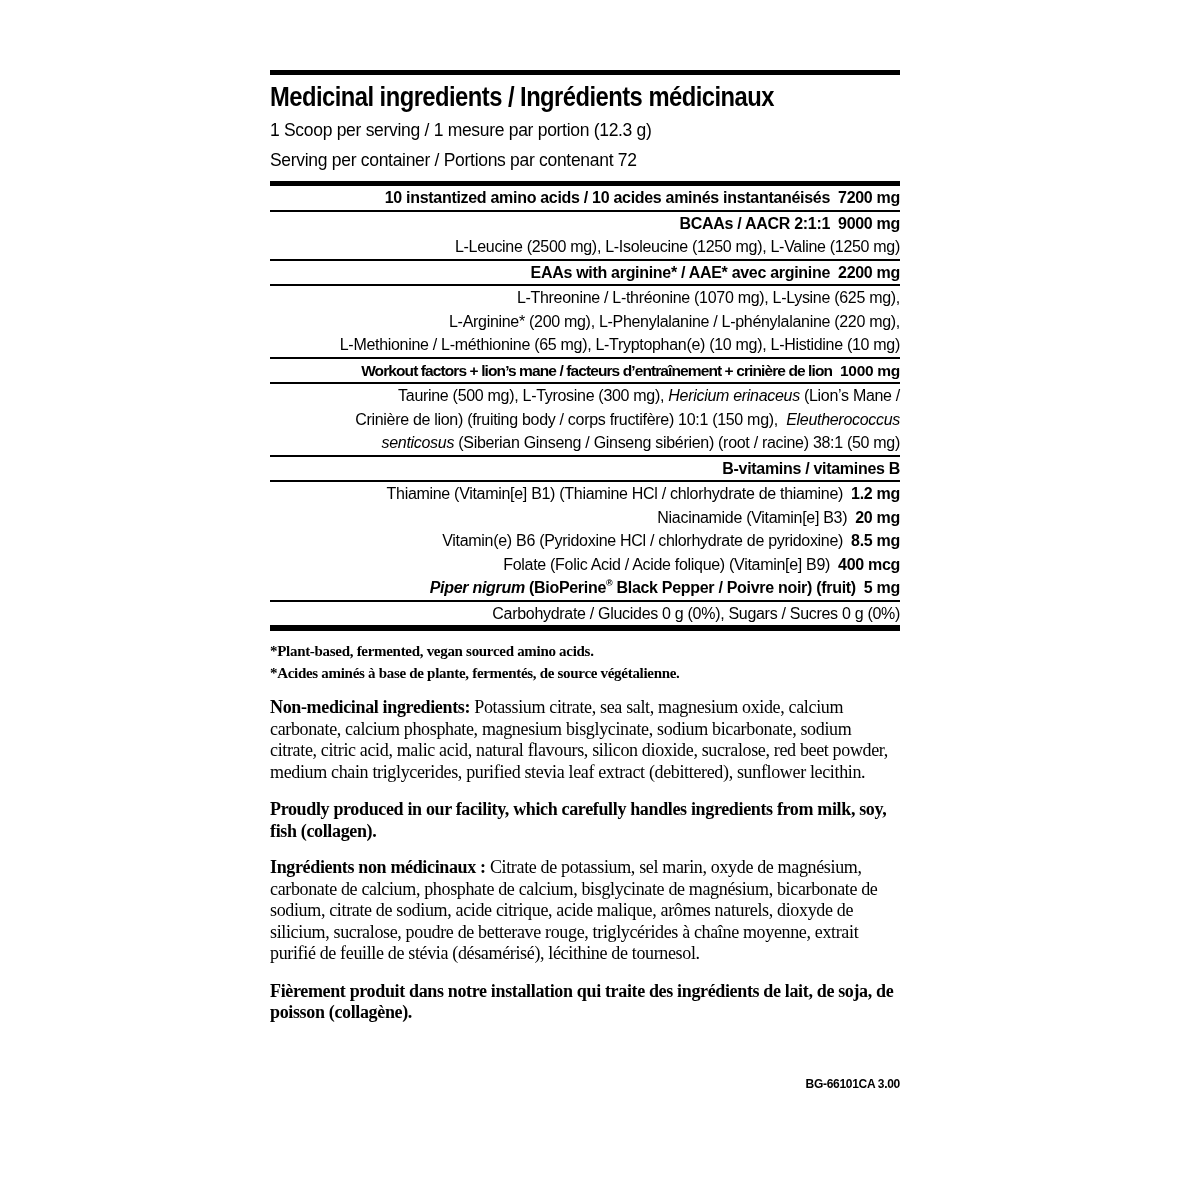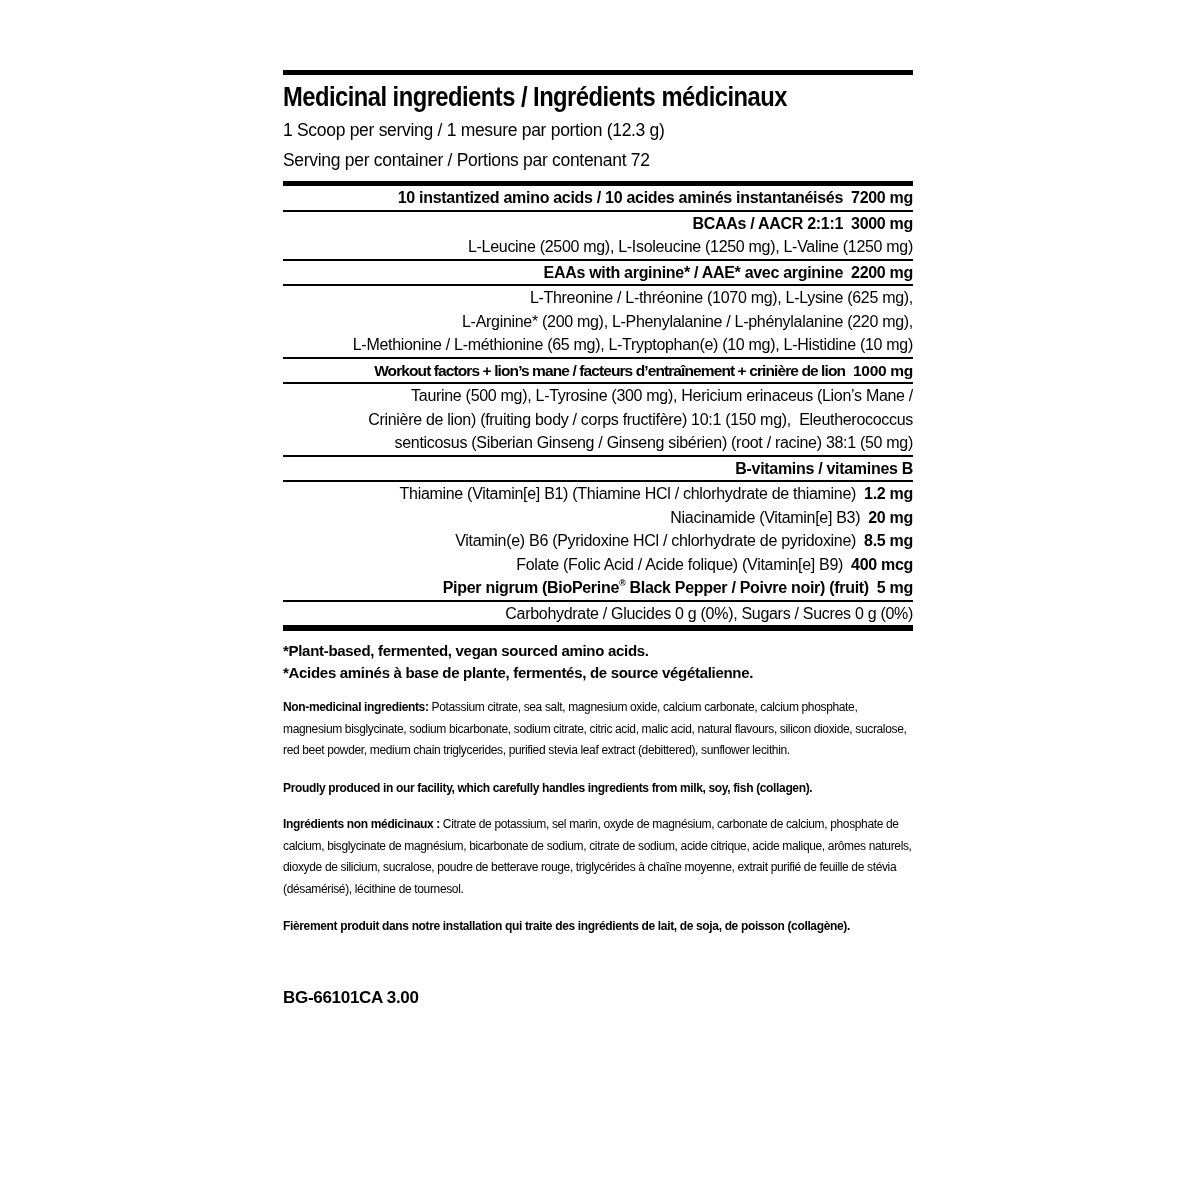--- a/index.html
+++ b/index.html
@@ -1,55 +1,55 @@
 <!DOCTYPE html>
 <html><head>
 <meta charset="utf-8">
 <style>
   html,body{margin:0;padding:0;}
   body{
     width:1200px;height:1200px;background:#ffffff;color:#000;
     font-family:"Liberation Sans", sans-serif;position:relative;
     -webkit-font-smoothing:antialiased;
   }
-  .label{position:absolute;left:283px;top:70px;width:630px;}
+  .label{position:absolute;left:270px;top:70px;width:630px;}
   .bar{height:5px;background:#000;}
   .bar.thick{height:6px;}
   .title{
     font-size:27px;font-weight:bold;letter-spacing:-0.6px;margin:9px 0 3px 0;
     line-height:27px;white-space:nowrap;transform:scaleX(0.88);transform-origin:0 50%;
   }
   .sub{font-size:17.5px;letter-spacing:-0.3px;line-height:22px;margin-top:8px;}
   .sub:first-of-type{margin-top:5px;}
   .header-bar{margin-top:10px;}
   
   .tbl{font-size:16px;letter-spacing:-0.3px;}
   .row{display:flex;justify-content:space-between;align-items:baseline;text-align:right;}
   .row.bb{border-bottom:2px solid #000;}
   .row.bold{font-weight:bold;}
   .row.tight{font-size:15.5px;letter-spacing:-0.9px;}
   .rname{flex:1 1 auto;}
   .line{line-height:23.5px;}
   .ind1{padding-left:16px;}
   .ind2{padding-left:26px;}
   .amount{flex:0 0 auto;font-weight:bold;white-space:nowrap;margin-left:8px;letter-spacing:-0.3px;}
-  .it{}
+  .it{font-style:italic;}
   sup{font-size:9px;line-height:0;vertical-align:7px;}
   
-  .footnotes{margin-top:9px;}
+  .footnotes{margin-top:9px;font-family:Liberation Serif, serif;}
   .footnote{font-size:15px;font-weight:bold;letter-spacing:-0.3px;line-height:22px;}
   
   .paras{margin-top:13px;}
-  .para{font-size:12px;letter-spacing:-0.35px;line-height:21.5px;margin:16px 0 0 0;}
+  .para{font-size:18px;letter-spacing:-0.35px;line-height:21.5px;margin:16px 0 0 0;font-family:Liberation Serif, serif;}
   .para:first-child{margin-top:0;}
   .para.mt-lg{margin-top:15px;}
   .para.bold{font-weight:bold;}
   .bold{font-weight:bold;}
   
-  .footer-code{margin-top:52px;font-size:17px;font-weight:bold;letter-spacing:-0.3px;line-height:16px;}
+  .footer-code{margin-top:52px;text-align:right;font-size:12px;font-weight:bold;letter-spacing:-0.3px;line-height:16px;}
 </style>
 </head>
 <body>
 
 <div class="label">
   <div class="bar"></div>
   <div class="title">Medicinal ingredients / Ingrédients médicinaux</div>
   <div class="sub">1 Scoop per serving / 1 mesure par portion (12.3 g)</div>
   <div class="sub">Serving per container / Portions par contenant 72</div>
   <div class="bar header-bar"></div>
@@ -58,21 +58,21 @@
       <div class="row bold bb">
         <div class="rname ind0">
           <div class="line"><span>10 instantized amino acids / 10 acides aminés instantanéisés</span></div>
         </div>
         <div class="amount">7200 mg</div>
       </div>
       <div class="row bold">
         <div class="rname ind1">
           <div class="line"><span>BCAAs / AACR 2:1:1</span></div>
         </div>
-        <div class="amount">3000 mg</div>
+        <div class="amount">9000 mg</div>
       </div>
       <div class="row bb">
         <div class="rname ind2">
           <div class="line"><span>L-Leucine (2500 mg), L-Isoleucine (1250 mg), L-Valine (1250 mg)</span></div>
         </div>
       </div>
       <div class="row bold bb">
         <div class="rname ind1">
           <div class="line"><span>EAAs with arginine* / AAE* avec arginine</span></div>
         </div>

